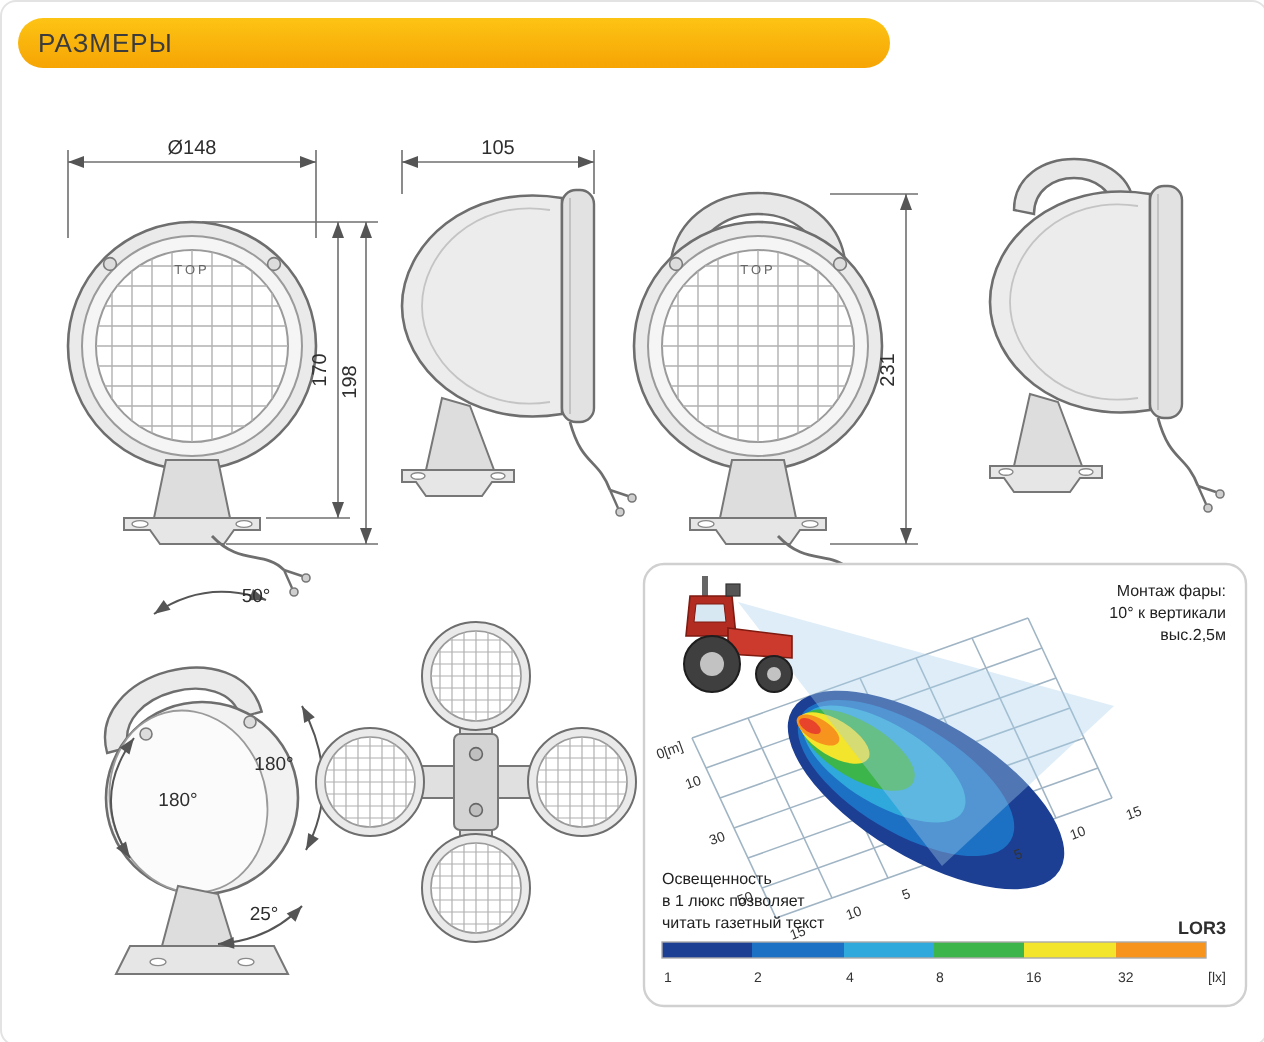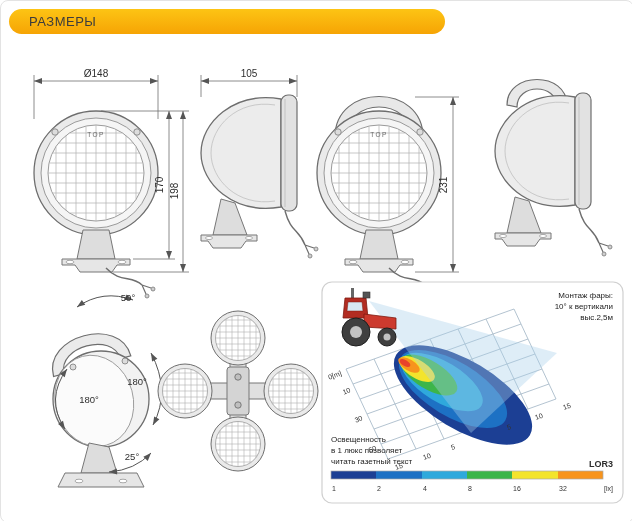--- a/index.html
+++ b/index.html
@@ -1,19 +1,19 @@
 <!DOCTYPE html>
 <html><head>
 <meta charset="utf-8">
 <style>
   html,body{margin:0;padding:0;background:#fff;font-family:"Liberation Sans",sans-serif;}
   .page{position:relative;width:632px;height:521px;background:#ffffff;border:1px solid #e3e3e3;border-radius:8px;overflow:hidden;}
   .banner{position:absolute;left:8px;top:8px;width:436px;height:25px;border-radius:13px;
     background:linear-gradient(180deg,#fdc414,#f6a404);display:flex;align-items:center;}
-  .banner span{padding-left:20px;font-size:13px;color:#3c3c3c;letter-spacing:.5px;}
+  .banner span{padding-left:10px;font-size:13px;color:#3c3c3c;letter-spacing:.5px;}
   .drawing{position:absolute;left:0;top:0;}
   text{font-family:"Liberation Sans",sans-serif;fill:#2e2e2e;}
   .dim{font-size:10px;}
   .topmark{font-size:6.5px;fill:#666;letter-spacing:1.5px;}
   .angle{font-size:9.5px;}
   .axis{font-size:7px;fill:#333;}
   .note{font-size:8px;fill:#222;}
   .model{font-size:9px;font-weight:bold;}
   .scaleval{font-size:7px;fill:#333;}
   .ah{fill:#555;stroke:none;}

